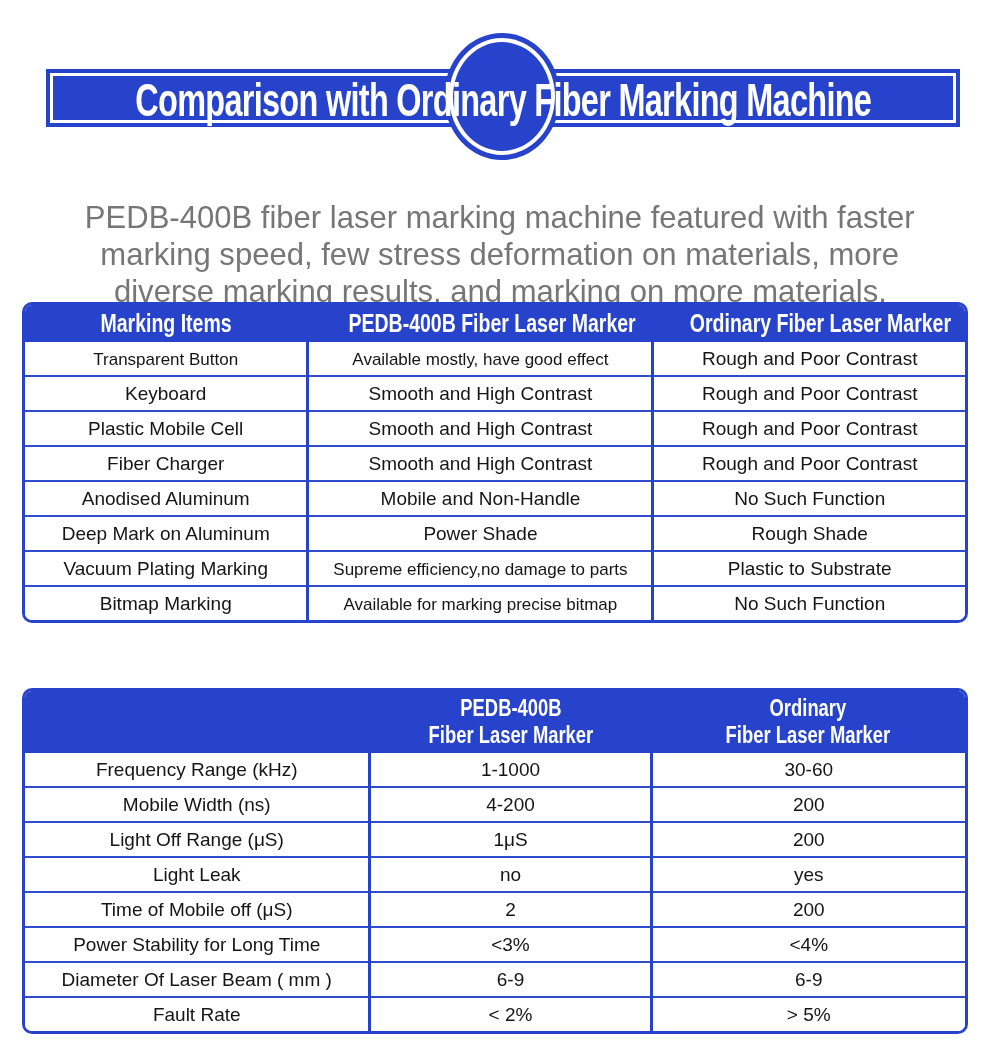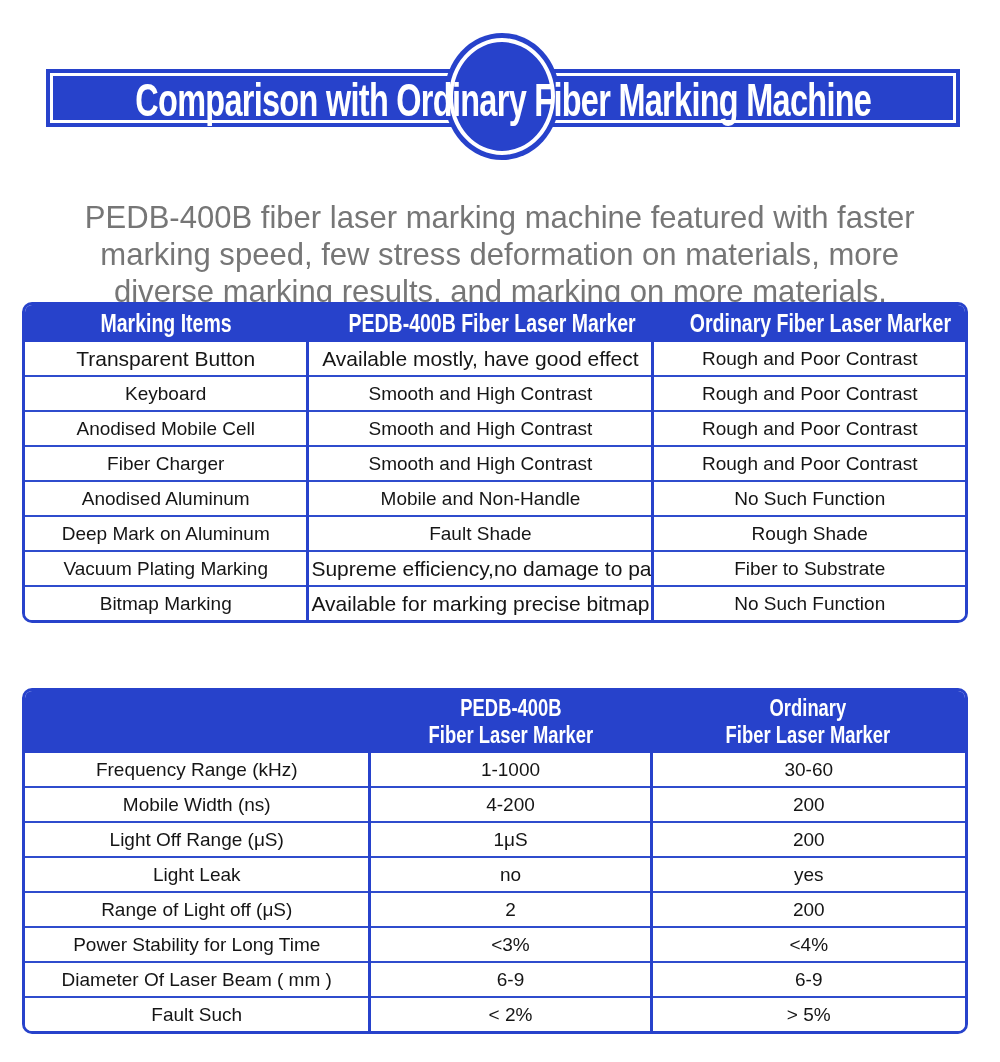--- a/index.html
+++ b/index.html
@@ -70,21 +70,21 @@
   #table2-wrap th .cond{font-size:23px;line-height:27px;transform:scaleX(0.8);}
   #table2-wrap th .cond b{display:block;font-weight:bold;}
   td{
     height:33px;padding:0 2px;text-align:center;vertical-align:middle;
     color:var(--ink);font-size:19px;white-space:nowrap;overflow:hidden;
     border-left:3px solid var(--blue);border-top:2px solid var(--blue-line);
     background:#ffffff;
   }
   td:first-child{border-left:none;}
   tbody tr:first-child td{border-top:none;}
-  td .sm{font-size:21px;}
+  td .sm{font-size:17px;}
 </style>
 </head>
 <body>
 
 <div id="page">
 
   <div class="banner-bar">
     <div class="inner-frame"></div>
   </div>
   <div class="banner-circle">
@@ -119,43 +119,43 @@
           <td><span class="sm">Transparent Button</span></td>
           <td><span class="sm">Available mostly, have good effect</span></td>
           <td><span>Rough and Poor Contrast</span></td>
         </tr>
         <tr>
           <td><span>Keyboard</span></td>
           <td><span>Smooth and High Contrast</span></td>
           <td><span>Rough and Poor Contrast</span></td>
         </tr>
         <tr>
-          <td><span>Anodised Mobile Cell</span></td>
+          <td><span>Plastic Mobile Cell</span></td>
           <td><span>Smooth and High Contrast</span></td>
           <td><span>Rough and Poor Contrast</span></td>
         </tr>
         <tr>
           <td><span>Fiber Charger</span></td>
           <td><span>Smooth and High Contrast</span></td>
           <td><span>Rough and Poor Contrast</span></td>
         </tr>
         <tr>
           <td><span>Anodised Aluminum</span></td>
           <td><span>Mobile and Non-Handle</span></td>
           <td><span>No Such Function</span></td>
         </tr>
         <tr>
           <td><span>Deep Mark on Aluminum</span></td>
-          <td><span>Fault Shade</span></td>
+          <td><span>Power Shade</span></td>
           <td><span>Rough Shade</span></td>
         </tr>
         <tr>
           <td><span>Vacuum Plating Marking</span></td>
           <td><span class="sm">Supreme efficiency,no damage to parts</span></td>
-          <td><span>Fiber to Substrate</span></td>
+          <td><span>Plastic to Substrate</span></td>
         </tr>
         <tr>
           <td><span>Bitmap Marking</span></td>
           <td><span class="sm">Available for marking precise bitmap</span></td>
           <td><span>No Such Function</span></td>
         </tr>
       </tbody>
     </table>
   </div>
 
@@ -192,36 +192,36 @@
           <td><span>Light Off Range (μS)</span></td>
           <td><span>1μS</span></td>
           <td><span>200</span></td>
         </tr>
         <tr>
           <td><span>Light Leak</span></td>
           <td><span>no</span></td>
           <td><span>yes</span></td>
         </tr>
         <tr>
-          <td><span>Range of Light off (μS)</span></td>
+          <td><span>Time of Mobile off (μS)</span></td>
           <td><span>2</span></td>
           <td><span>200</span></td>
         </tr>
         <tr>
           <td><span>Power Stability for Long Time</span></td>
           <td><span>&lt;3%</span></td>
           <td><span>&lt;4%</span></td>
         </tr>
         <tr>
           <td><span>Diameter Of Laser Beam ( mm )</span></td>
           <td><span>6-9</span></td>
           <td><span>6-9</span></td>
         </tr>
         <tr>
-          <td><span>Fault Such</span></td>
+          <td><span>Fault Rate</span></td>
           <td><span>&lt; 2%</span></td>
           <td><span>&gt; 5%</span></td>
         </tr>
       </tbody>
     </table>
   </div>
 
 </div>
 
 </body></html>

